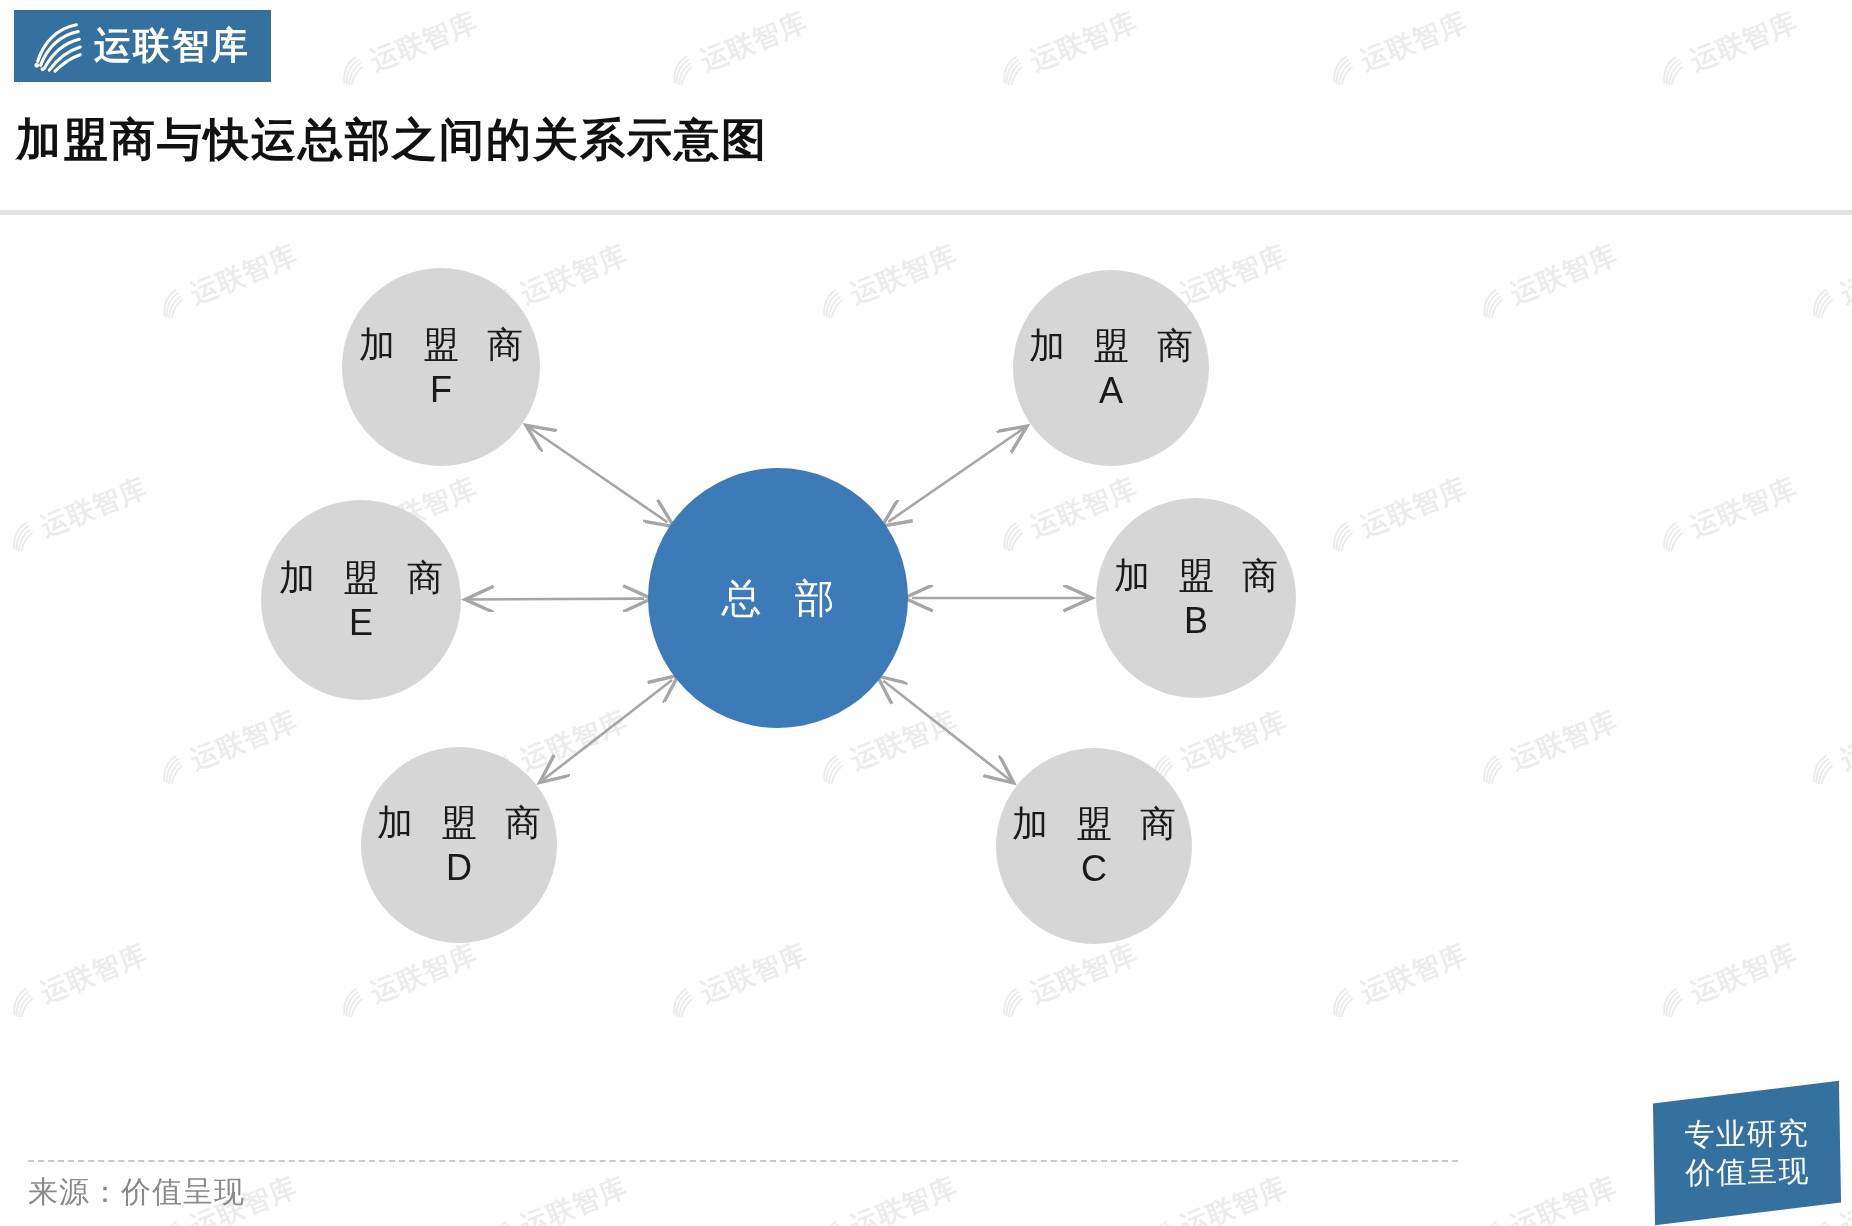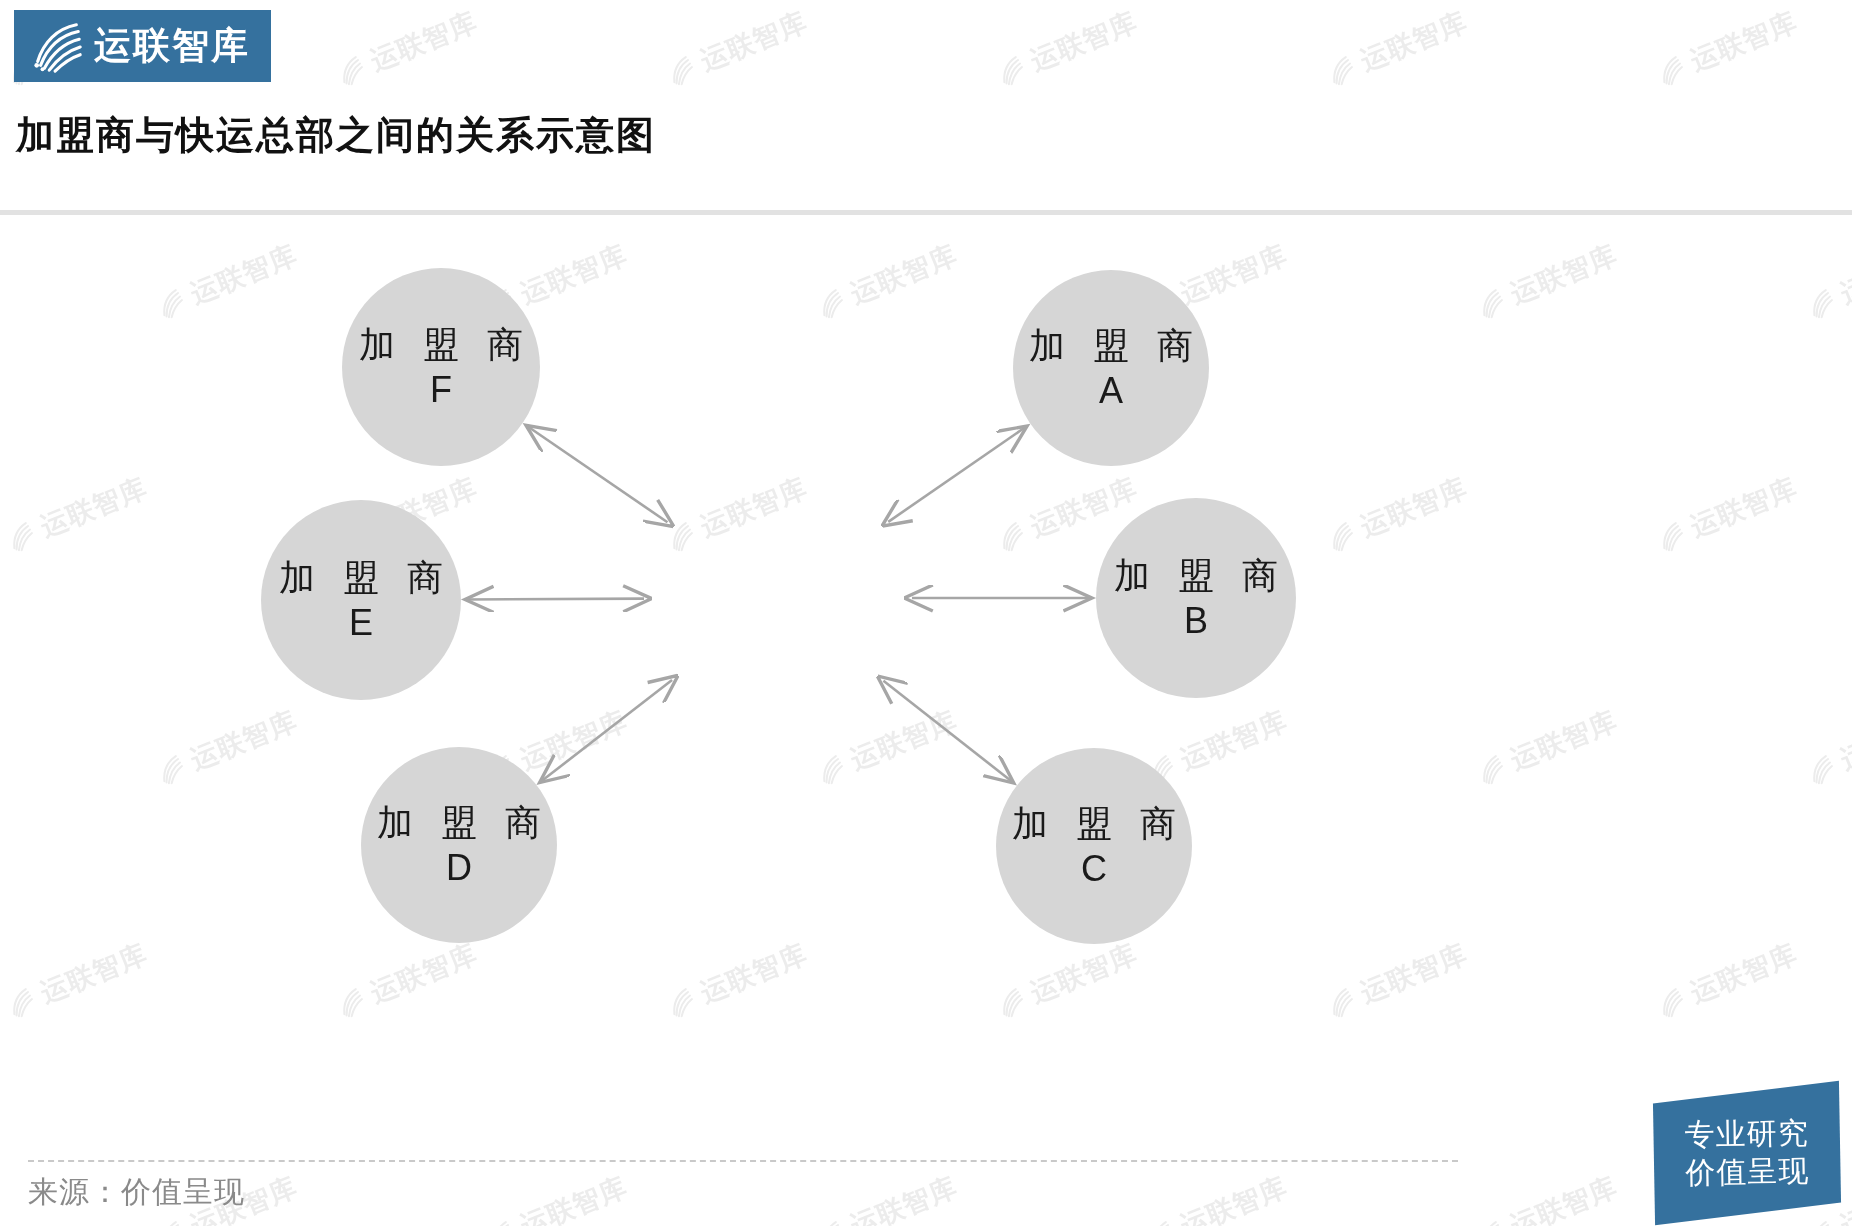--- a/index.html
+++ b/index.html
@@ -46,21 +46,21 @@
   #logo-mark{width:58px;height:58px;margin-left:14px;flex:0 0 auto;}
   #logo-mark svg{display:block;width:58px;height:58px;}
   #logo-text{
     color:#ffffff;font-size:37px;font-weight:700;
     letter-spacing:2px;margin-left:8px;
     font-family:"Liberation Sans","DejaVu Sans",sans-serif;
   }
 
   #page-title{
     position:absolute;left:16px;top:110px;
-    font-size:38px;font-weight:700;color:#111111;
+    font-size:45px;font-weight:700;color:#111111;
     letter-spacing:2px;
     z-index:3;
     font-family:"Liberation Sans","DejaVu Sans",sans-serif;
   }
   #title-rule{
     position:absolute;left:0;top:210px;width:1852px;height:5px;
     background:#e2e2e2;z-index:2;
   }
 
   
@@ -655,20 +655,23 @@
       <div class="node-line2">D</div>
     </div>
     <div class="node node-branch" style="left: 261px; top: 270px; width: 200px; height: 200px; background: rgb(214, 214, 214); color: rgb(26, 26, 26);">
       <div class="node-line1">加 盟 商</div>
       <div class="node-line2">E</div>
     </div>
     <div class="node node-branch" style="left: 342px; top: 38px; width: 198px; height: 198px; background: rgb(214, 214, 214); color: rgb(26, 26, 26);">
       <div class="node-line1">加 盟 商</div>
       <div class="node-line2">F</div>
     </div>
+    <div class="node node-hub" style="left: 648px; top: 238px; width: 260px; height: 260px; background: rgb(61, 123, 184); color: rgb(255, 255, 255);">
+      <div class="node-line1">总 部</div>
+    </div>
   </div>
 
 <div id="footer-rule"></div>
 <div id="source-note">来源：价值呈现</div>
 
 <div id="study-badge">
   <span class="badge-line">专业研究</span>
   <span class="badge-line">价值呈现</span>
 </div>
 

